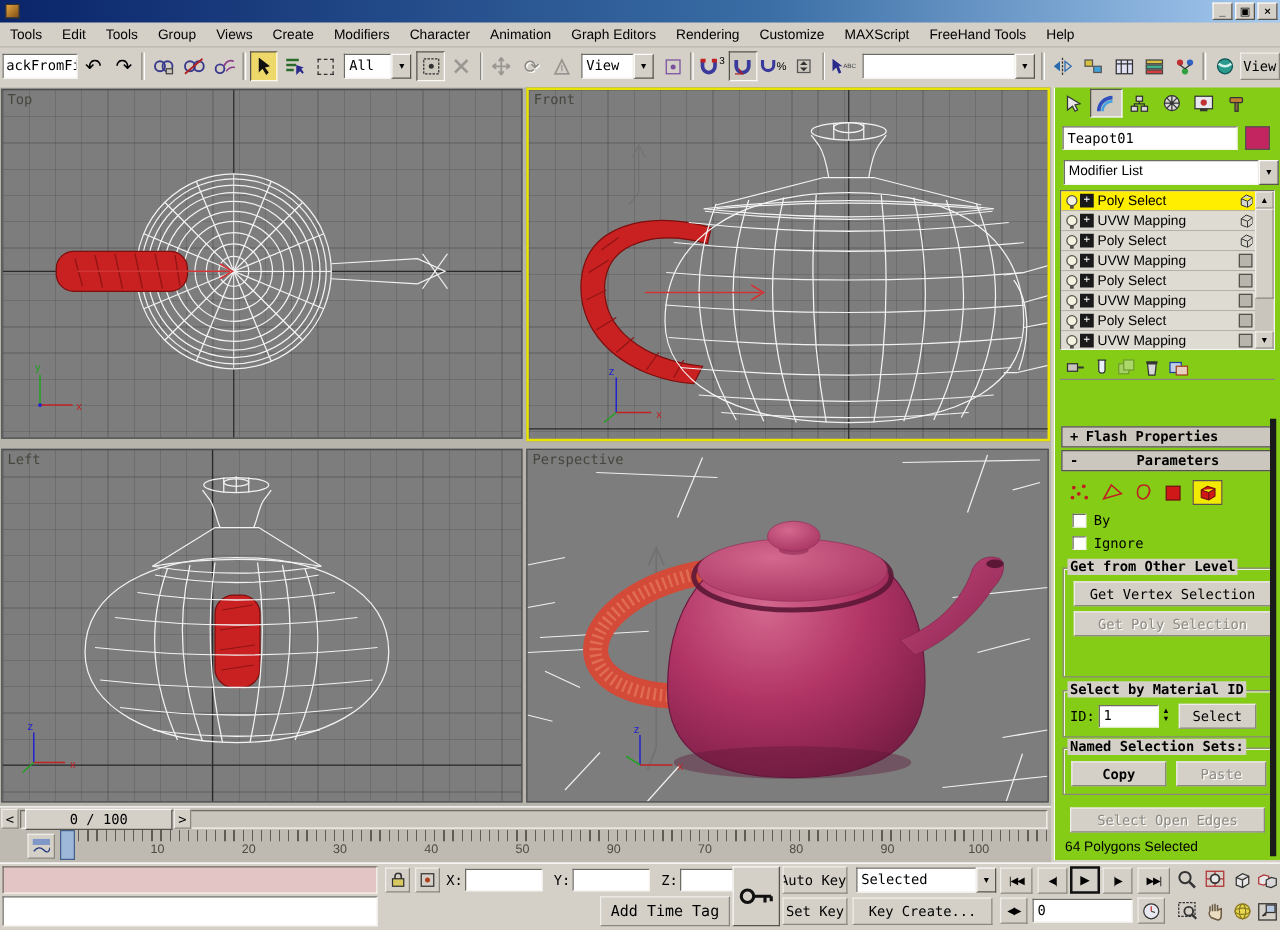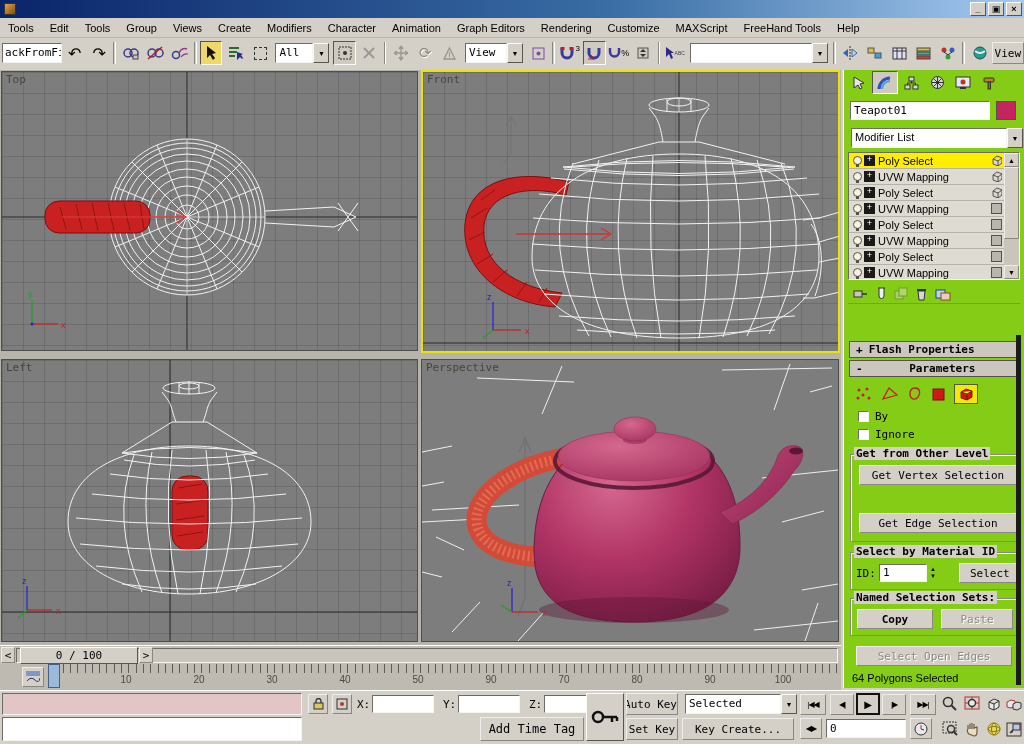--- a/index.html
+++ b/index.html
@@ -694,33 +694,33 @@
     <span class="mono clip" style="max-width:150px">By</span>
   </div>
   <div class="statusline" style="position:absolute;left:14px;top:358px;gap:6px">
     <span class="cb"></span>
     <span class="mono clip" style="max-width:150px">Ignore</span>
   </div>
 
   <div class="gb" style="position:absolute;left:6px;top:384px;width:170px;height:88px">
     <span class="gbt mono clip" style="max-width:160px">Get from Other Level</span>
     <div class="ras2 pbtn mono" style="position:absolute;left:8px;top:10px;width:158px;height:20px">Get Vertex Selection</div>
-    <div class="ras2 pbtn mono" style="position:absolute;left:8px;top:58px;width:158px;height:20px">Get Edge Selection</div>
+    <div class="ras2 pbtn mono dis" style="position:absolute;left:8px;top:34px;width:158px;height:20px">Get Poly Selection</div>
   </div>
 
   <div class="gb" style="position:absolute;left:6px;top:482px;width:170px;height:38px">
     <span class="gbt mono clip" style="max-width:160px">Select by Material ID</span>
     <div class="statusline" style="position:absolute;left:5px;top:10px;gap:3px">
       <span class="mono">ID:</span>
       <span class="sun mono" style="width:48px;height:18px;padding:1px 3px;display:inline-block">1</span>
       <span style="display:inline-flex;flex-direction:column;font-size:6px;line-height:7px">
         <span>▲</span>
         <span>▼</span>
       </span>
-      <div class="ras2 pbtn mono" style="width:62px;height:20px;margin-left:20px">Select</div>
+      <div class="ras2 pbtn mono" style="width:62px;height:20px;margin-left:4px">Select</div>
     </div>
   </div>
 
   <div class="gb" style="position:absolute;left:6px;top:528px;width:170px;height:38px">
     <span class="gbt mono clip" style="max-width:160px">Named Selection Sets:</span>
     <div class="ras2 pbtn mono" style="position:absolute;left:6px;top:10px;width:76px;height:20px;font-weight:bold">Copy</div>
     <div class="ras2 pbtn mono dis" style="position:absolute;left:90px;top:10px;width:72px;height:20px">Paste</div>
   </div>
 
   <div class="ras2 pbtn mono dis" style="position:absolute;left:12px;top:576px;width:156px;height:20px">Select Open Edges</div>

